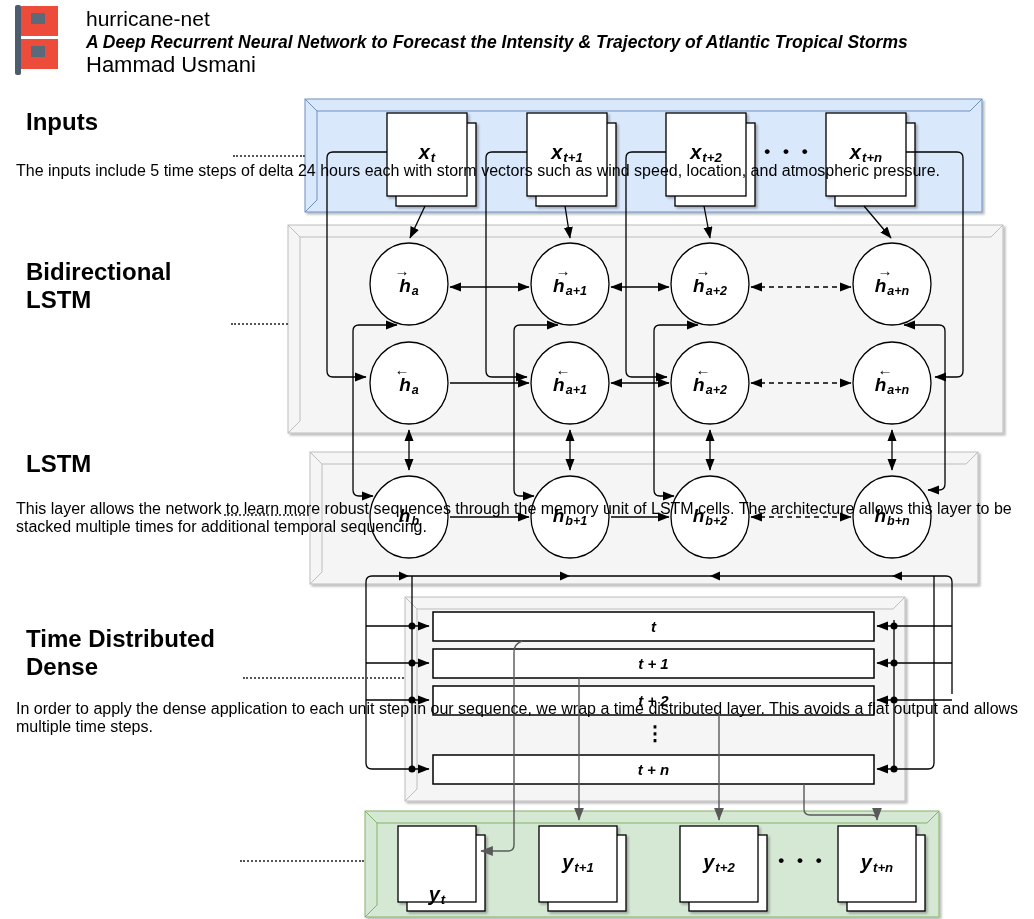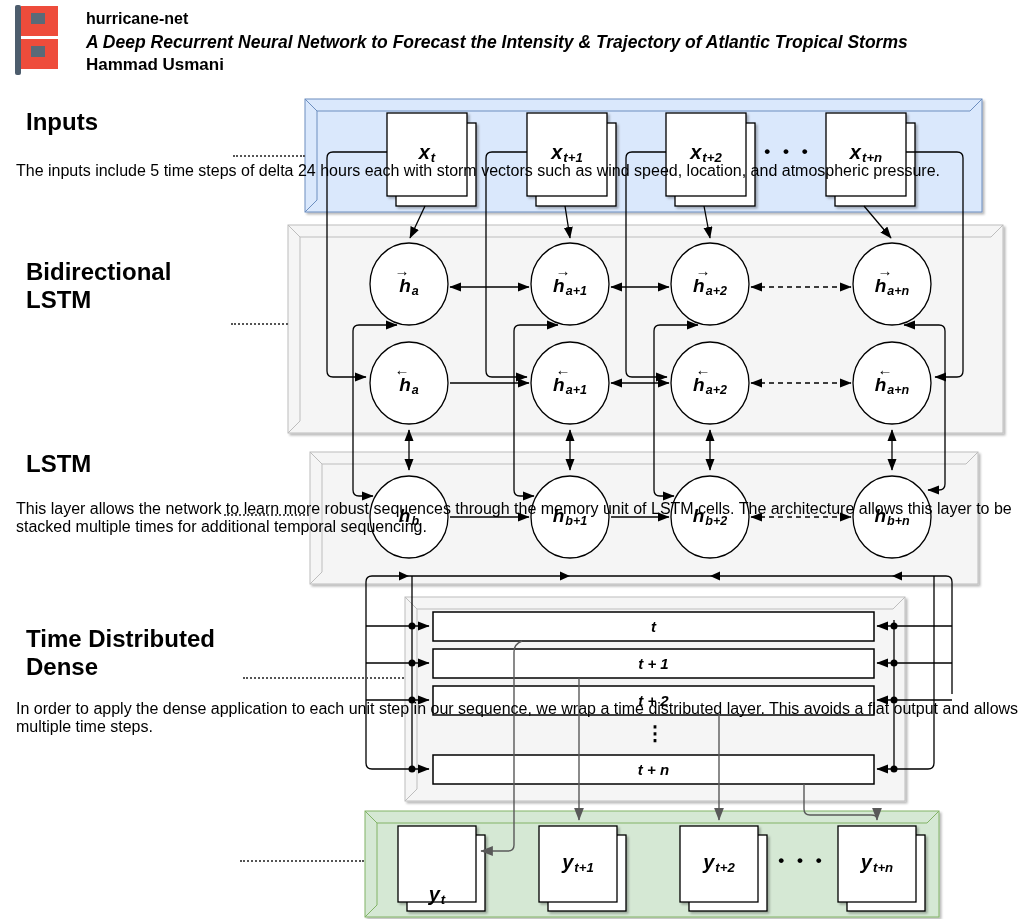--- a/index.html
+++ b/index.html
@@ -1,22 +1,22 @@
 <!DOCTYPE html>
 <html><head>
 <meta charset="utf-8">
 <style>
   html,body{margin:0;padding:0;background:#fff;}
   .canvas{position:relative;width:1034px;height:919px;background:#fff;overflow:hidden;
           font-family:"Liberation Sans",sans-serif;color:#000;}
   svg.layer{position:absolute;left:0;top:0;z-index:1;}
   .hdr{position:absolute;left:86px;top:7px;z-index:3;}
-  .hdr .title{font-size:16px;font-weight:bold;line-height:24px;}
+  .hdr .title{font-size:21px;font-weight:normal;line-height:24px;}
   .hdr .subtitle{font-size:17.5px;font-weight:bold;font-style:italic;line-height:23px;white-space:nowrap;}
-  .hdr .author{font-size:17px;font-weight:bold;line-height:22px;}
+  .hdr .author{font-size:22px;font-weight:normal;line-height:22px;}
   .side{position:absolute;left:16px;z-index:3;}
   .side h2{margin:10px;font-size:24px;font-weight:bold;line-height:28px;width:215px;white-space:pre-line;}
   .leader{position:absolute;border-top:2px dotted #555;height:0;z-index:2;}
   .nlabel,.xlabel,.blabel,.elabel{position:absolute;z-index:4;text-align:center;font-weight:bold;font-style:italic;}
   .xlabel{width:80px;font-size:20px;line-height:24px;}
   .nlabel{width:80px;font-size:19px;line-height:20px;}
   .blabel{width:441px;font-size:15px;line-height:19px;}
   .vec{display:block;height:10px;line-height:10px;font-size:15px;font-weight:900;font-style:normal;transform:translateX(-7px);}
   .sub{font-size:0.66em;display:inline-block;transform:translateY(0.25em);margin-left:1px;}
   .elabel{font-size:17px;letter-spacing:4px;width:80px;font-style:normal;}

